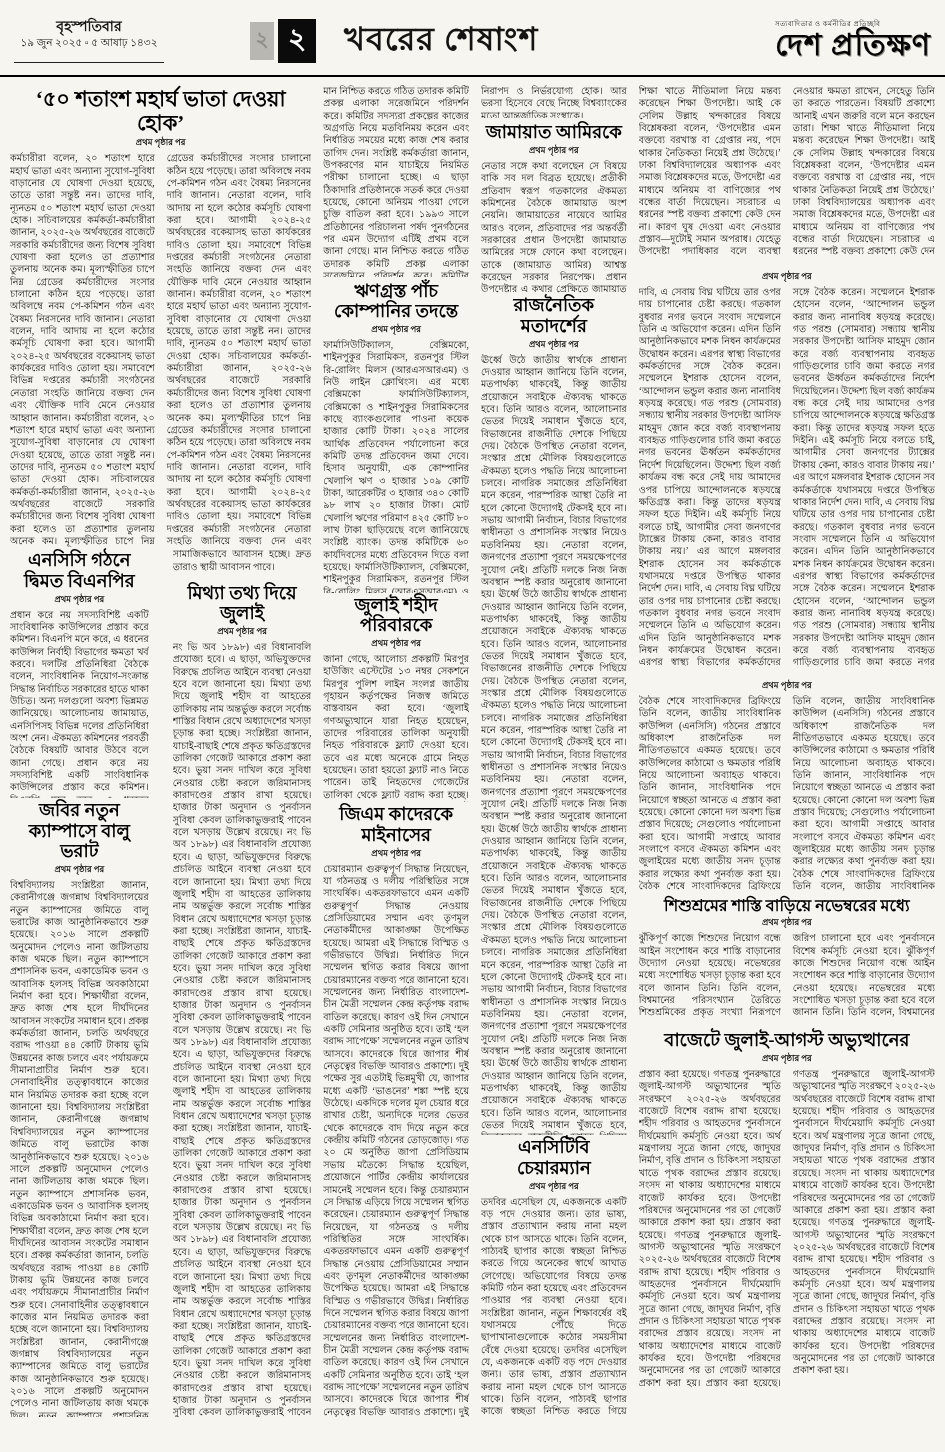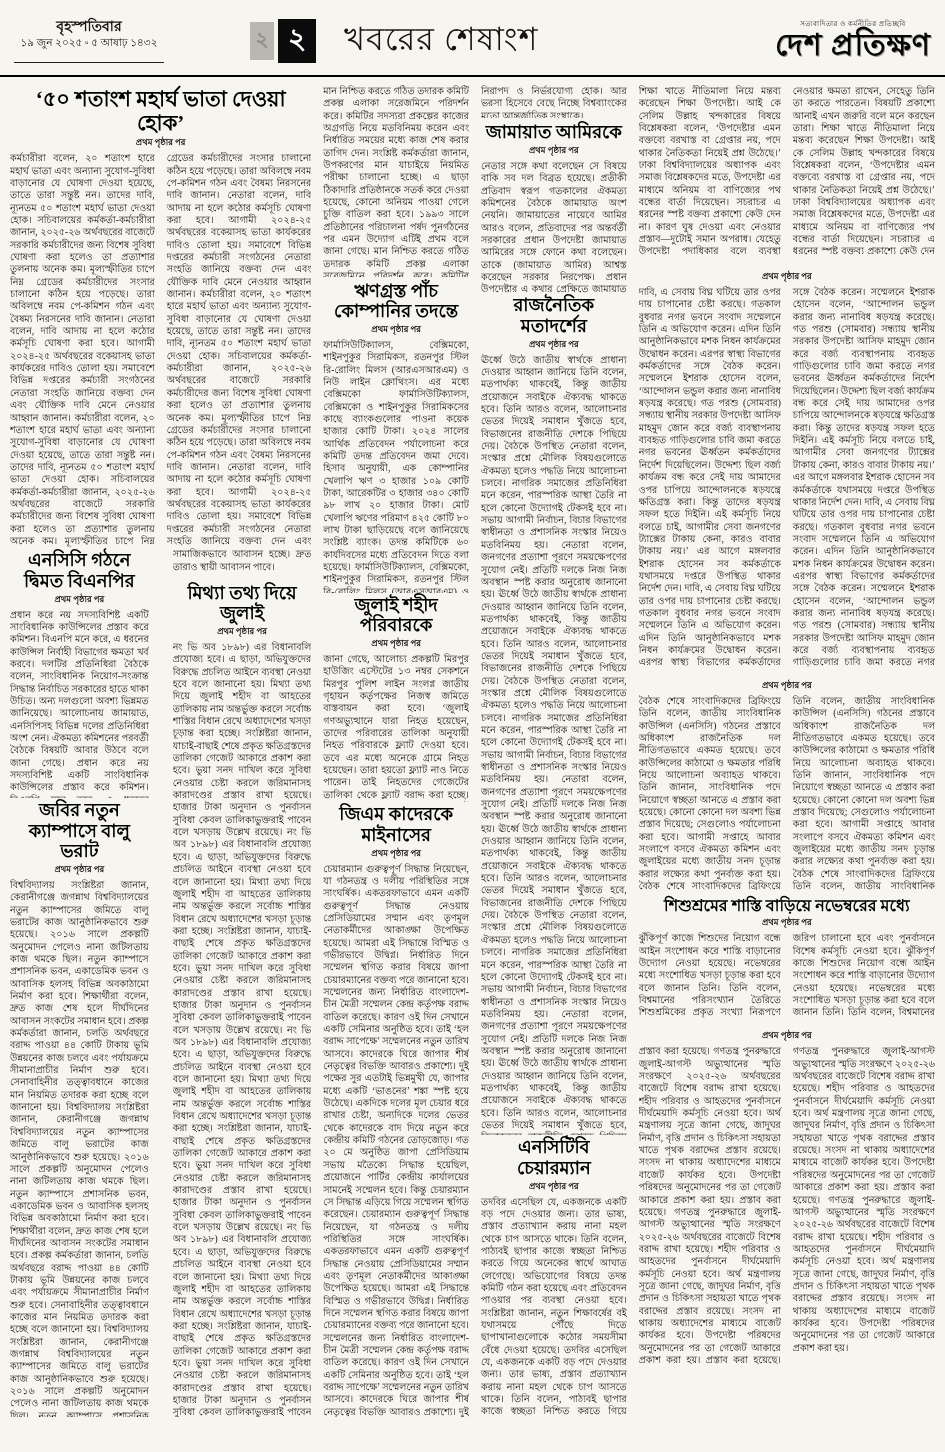--- a/index.html
+++ b/index.html
@@ -22,22 +22,22 @@
   .page-ornament{
     width:24px;height:38px;background:#b9b7b2;color:#908e89;
     display:flex;align-items:center;justify-content:center;
     font-size:20px;font-weight:bold;
   }
   .page-box{
     width:38px;height:44px;background:#0b0b0b;color:#fff;
     display:flex;align-items:center;justify-content:center;
     font-size:28px;font-weight:bold;
   }
-  .section-title{font-size:32px;font-weight:400;letter-spacing:1px;margin-left:12px;white-space:nowrap;}
-  .brand{margin-left:auto;text-align:center;line-height:1;}
+  .section-title{font-size:32px;font-weight:700;letter-spacing:1px;margin-left:12px;white-space:nowrap;}
+  .brand{margin-left:auto;line-height:1;}
   .brand .tagline{font-size:7px;letter-spacing:.5px;color:#222;margin-bottom:2px;}
   .brand .logo{
     font-size:30px;font-weight:900;color:#050505;
     text-shadow:1px 1px 0 #9a9890;letter-spacing:1px;white-space:nowrap;
   }
   
   .content{
     box-sizing:border-box;height:1352px;
     display:flex;gap:12px;padding:8px 10px 12px 10px;
   }
@@ -173,18 +173,19 @@
     <div class="art">
       <div class="sub">প্রথম পৃষ্ঠার পর</div>
       <div class="bodytext two-col h-odhi">বৈঠক শেষে সাংবাদিকদের ব্রিফিংয়ে তিনি বলেন, জাতীয় সাংবিধানিক কাউন্সিল (এনসিসি) গঠনের প্রস্তাবে অধিকাংশ রাজনৈতিক দল নীতিগতভাবে একমত হয়েছে। তবে কাউন্সিলের কাঠামো ও ক্ষমতার পরিধি নিয়ে আলোচনা অব্যাহত থাকবে। তিনি জানান, সাংবিধানিক পদে নিয়োগে স্বচ্ছতা আনতে এ প্রস্তাব করা হয়েছে। কোনো কোনো দল অবশ্য ভিন্ন প্রস্তাব দিয়েছে; সেগুলোও পর্যালোচনা করা হবে। আগামী সপ্তাহে আবার সংলাপে বসবে ঐকমত্য কমিশন এবং জুলাইয়ের মধ্যে জাতীয় সনদ চূড়ান্ত করার লক্ষ্যের কথা পুনর্ব্যক্ত করা হয়। বৈঠক শেষে সাংবাদিকদের ব্রিফিংয়ে তিনি বলেন, জাতীয় সাংবিধানিক কাউন্সিল (এনসিসি) গঠনের প্রস্তাবে অধিকাংশ রাজনৈতিক দল নীতিগতভাবে একমত হয়েছে। তবে কাউন্সিলের কাঠামো ও ক্ষমতার পরিধি নিয়ে আলোচনা অব্যাহত থাকবে। তিনি জানান, সাংবিধানিক পদে নিয়োগে স্বচ্ছতা আনতে এ প্রস্তাব করা হয়েছে। কোনো কোনো দল অবশ্য ভিন্ন প্রস্তাব দিয়েছে; সেগুলোও পর্যালোচনা করা হবে। আগামী সপ্তাহে আবার সংলাপে বসবে ঐকমত্য কমিশন এবং জুলাইয়ের মধ্যে জাতীয় সনদ চূড়ান্ত করার লক্ষ্যের কথা পুনর্ব্যক্ত করা হয়। বৈঠক শেষে সাংবাদিকদের ব্রিফিংয়ে তিনি বলেন, জাতীয় সাংবিধানিক কাউন্সিল (এনসিসি) গঠনের প্রস্তাবে অধিকাংশ রাজনৈতিক দল নীতিগতভাবে একমত হয়েছে। তবে কাউন্সিলের কাঠামো ও ক্ষমতার পরিধি নিয়ে আলোচনা অব্যাহত থাকবে। তিনি জানান, সাংবিধানিক পদে নিয়োগে স্বচ্ছতা আনতে এ প্রস্তাব করা হয়েছে। কোনো কোনো দল অবশ্য ভিন্ন প্রস্তাব দিয়েছে; সেগুলোও পর্যালোচনা করা হবে। আগামী সপ্তাহে আবার সংলাপে বসবে ঐকমত্য কমিশন এবং জুলাইয়ের মধ্যে জাতীয় সনদ চূড়ান্ত করার লক্ষ্যের কথা পুনর্ব্যক্ত করা হয়।</div>
     </div>
     <div class="art">
       <div class="hl size-wide" style="font-size:16px;">শিশুশ্রমের শাস্তি বাড়িয়ে নভেম্বরের মধ্যে</div>
       <div class="sub">প্রথম পৃষ্ঠার পর</div>
       <div class="bodytext two-col h-shishu">ঝুঁকিপূর্ণ কাজে শিশুদের নিয়োগ বন্ধে আইন সংশোধন করে শাস্তি বাড়ানোর উদ্যোগ নেওয়া হয়েছে। নভেম্বরের মধ্যে সংশোধিত খসড়া চূড়ান্ত করা হবে বলে জানান তিনি। তিনি বলেন, বিশ্বমানের পরিসংখ্যান তৈরিতে শিশুশ্রমিকের প্রকৃত সংখ্যা নিরূপণে জরিপ চালানো হবে এবং পুনর্বাসনে বিশেষ কর্মসূচি নেওয়া হবে। ঝুঁকিপূর্ণ কাজে শিশুদের নিয়োগ বন্ধে আইন সংশোধন করে শাস্তি বাড়ানোর উদ্যোগ নেওয়া হয়েছে। নভেম্বরের মধ্যে সংশোধিত খসড়া চূড়ান্ত করা হবে বলে জানান তিনি। তিনি বলেন, বিশ্বমানের পরিসংখ্যান তৈরিতে শিশুশ্রমিকের প্রকৃত সংখ্যা নিরূপণে জরিপ চালানো হবে এবং পুনর্বাসনে বিশেষ কর্মসূচি নেওয়া হবে।</div>
     </div>
     <div class="art fill">
+      <div class="hl size-wide" style="font-size:18px;">বাজেটে জুলাই-আগস্ট অভ্যুত্থানের</div>
       <div class="sub">প্রথম পৃষ্ঠার পর</div>
       <div class="bodytext two-col fill">প্রস্তাব করা হয়েছে। গণতন্ত্র পুনরুদ্ধারে জুলাই-আগস্ট অভ্যুত্থানের স্মৃতি সংরক্ষণে ২০২৫-২৬ অর্থবছরের বাজেটে বিশেষ বরাদ্দ রাখা হয়েছে। শহীদ পরিবার ও আহতদের পুনর্বাসনে দীর্ঘমেয়াদি কর্মসূচি নেওয়া হবে। অর্থ মন্ত্রণালয় সূত্রে জানা গেছে, জাদুঘর নির্মাণ, বৃত্তি প্রদান ও চিকিৎসা সহায়তা খাতে পৃথক বরাদ্দের প্রস্তাব রয়েছে। সংসদ না থাকায় অধ্যাদেশের মাধ্যমে বাজেট কার্যকর হবে। উপদেষ্টা পরিষদের অনুমোদনের পর তা গেজেট আকারে প্রকাশ করা হয়। প্রস্তাব করা হয়েছে। গণতন্ত্র পুনরুদ্ধারে জুলাই-আগস্ট অভ্যুত্থানের স্মৃতি সংরক্ষণে ২০২৫-২৬ অর্থবছরের বাজেটে বিশেষ বরাদ্দ রাখা হয়েছে। শহীদ পরিবার ও আহতদের পুনর্বাসনে দীর্ঘমেয়াদি কর্মসূচি নেওয়া হবে। অর্থ মন্ত্রণালয় সূত্রে জানা গেছে, জাদুঘর নির্মাণ, বৃত্তি প্রদান ও চিকিৎসা সহায়তা খাতে পৃথক বরাদ্দের প্রস্তাব রয়েছে। সংসদ না থাকায় অধ্যাদেশের মাধ্যমে বাজেট কার্যকর হবে। উপদেষ্টা পরিষদের অনুমোদনের পর তা গেজেট আকারে প্রকাশ করা হয়। প্রস্তাব করা হয়েছে। গণতন্ত্র পুনরুদ্ধারে জুলাই-আগস্ট অভ্যুত্থানের স্মৃতি সংরক্ষণে ২০২৫-২৬ অর্থবছরের বাজেটে বিশেষ বরাদ্দ রাখা হয়েছে। শহীদ পরিবার ও আহতদের পুনর্বাসনে দীর্ঘমেয়াদি কর্মসূচি নেওয়া হবে। অর্থ মন্ত্রণালয় সূত্রে জানা গেছে, জাদুঘর নির্মাণ, বৃত্তি প্রদান ও চিকিৎসা সহায়তা খাতে পৃথক বরাদ্দের প্রস্তাব রয়েছে। সংসদ না থাকায় অধ্যাদেশের মাধ্যমে বাজেট কার্যকর হবে। উপদেষ্টা পরিষদের অনুমোদনের পর তা গেজেট আকারে প্রকাশ করা হয়। প্রস্তাব করা হয়েছে। গণতন্ত্র পুনরুদ্ধারে জুলাই-আগস্ট অভ্যুত্থানের স্মৃতি সংরক্ষণে ২০২৫-২৬ অর্থবছরের বাজেটে বিশেষ বরাদ্দ রাখা হয়েছে। শহীদ পরিবার ও আহতদের পুনর্বাসনে দীর্ঘমেয়াদি কর্মসূচি নেওয়া হবে। অর্থ মন্ত্রণালয় সূত্রে জানা গেছে, জাদুঘর নির্মাণ, বৃত্তি প্রদান ও চিকিৎসা সহায়তা খাতে পৃথক বরাদ্দের প্রস্তাব রয়েছে। সংসদ না থাকায় অধ্যাদেশের মাধ্যমে বাজেট কার্যকর হবে। উপদেষ্টা পরিষদের অনুমোদনের পর তা গেজেট আকারে প্রকাশ করা হয়।</div>
     </div>
   </div>
 
 </div>
 
 </body></html>

